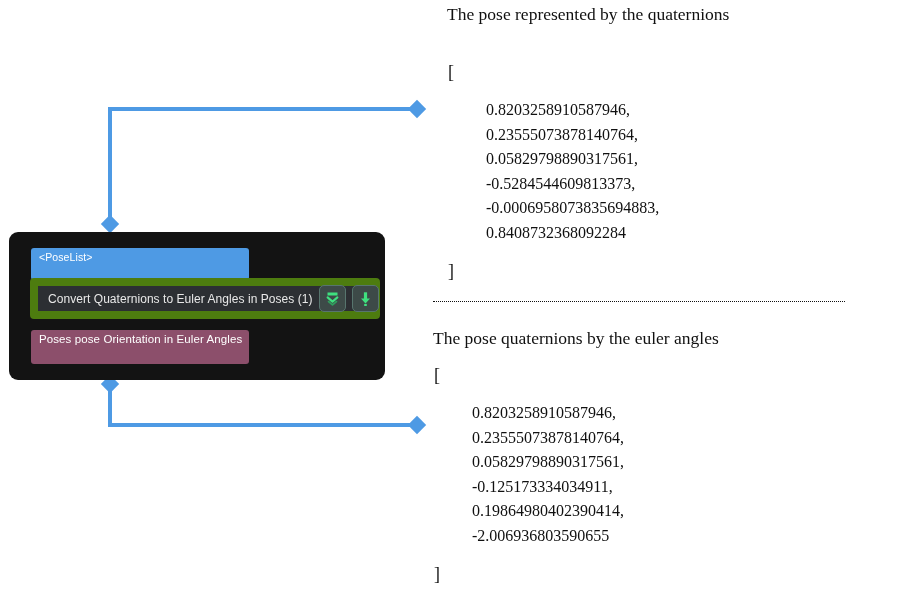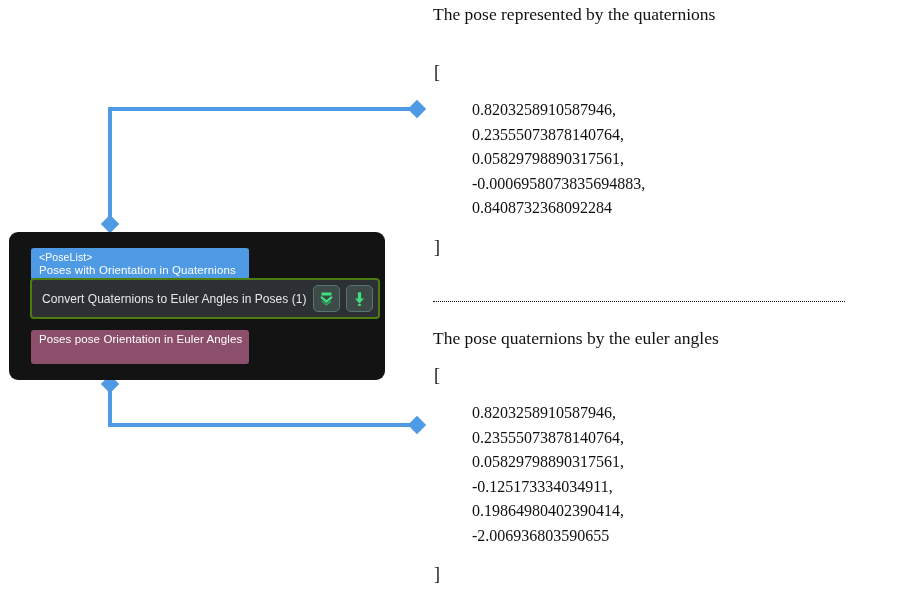--- a/index.html
+++ b/index.html
@@ -78,21 +78,21 @@
   }
 
   #node-body {
     position: absolute;
     left: 21px;
     top: 46px;
     width: 350px;
     height: 41px;
     box-sizing: border-box;
     background: #2c2f33;
-    border: 2px solid #4d7c0f;
+    border: 8px solid #4d7c0f;
     border-radius: 4px;
     display: flex;
     align-items: center;
     padding: 0 7px 0 10px;
   }
   #node-title {
     flex: 1 1 auto;
     color: #e8e8e8;
     font-size: 12px;
     letter-spacing: 0.05px;
@@ -140,21 +140,21 @@
     font-size: 16px;
     line-height: 24.5px;
     white-space: nowrap;
   }
   .divider {
     width: 412px;
     height: 0;
     border-top: 1px dotted #111111;
   }
 
-  #sec-quaternions { position: absolute; left: 1px; top: 4px; }
+  #sec-quaternions { position: absolute; left: 15px; top: 4px; }
   #sec-quaternions .bracket.open  { margin-top: 38px; }
   #sec-quaternions .bracket.close { margin-top: 1px; }
 
   #divider-row { position: absolute; left: 1px; top: 301px; }
 
   #sec-euler { position: absolute; left: 1px; top: 328px; }
   #sec-euler .bracket.open  { margin-top: 17px; }
   #sec-euler .bracket.close { margin-top: 1px; }
 </style>
 </head>
@@ -173,21 +173,20 @@
       <path d="M110,384 L110,425 L411,425" fill="none" stroke="#4e9ae4" stroke-width="4"></path>
       <rect x="103.5" y="377.5" width="13" height="13" transform="rotate(45 110 384)" fill="#4e9ae4"></rect>
       <rect x="410.5" y="418.5" width="13" height="13" transform="rotate(45 417 425)" fill="#4e9ae4"></rect>
     </g>
   </svg>
 
   <div id="node">
 
     <div id="input-port" class="port-row">
       <div class="type-line">&lt;PoseList&gt;</div>
-      <div class="name-line">Poses with Orientation in Quaternions</div>
     </div>
 
     <div id="node-body">
       <span id="node-title">Convert Quaternions to Euler Angles in Poses (1)</span>
 
       <span class="node-btn">
         <svg width="15" height="16" viewBox="0 0 15 16" xmlns="http://www.w3.org/2000/svg" aria-hidden="true">
           <rect x="2.5" y="1.5" width="10" height="3" fill="#3fe07f"></rect>
           <path d="M2.6 6.4 L7.5 10.6 L12.4 6.4" fill="none" stroke="#3fe07f" stroke-width="2.1" stroke-linecap="round" stroke-linejoin="round"></path>
           <path d="M3.6 10.6 L7.5 13.9 L11.4 10.6" fill="none" stroke="#2f9e5d" stroke-width="1.8" stroke-linecap="round" stroke-linejoin="round"></path>
@@ -212,20 +211,21 @@
 
 <div id="text-panel">
 
   <div id="sec-quaternions">
     <div class="section-heading">The pose represented by the quaternions</div>
     <div class="bracket open">[</div>
     <ul class="value-list">
       <li>0.8203258910587946,</li>
       <li>0.23555073878140764,</li>
       <li>0.05829798890317561,</li>
+      <li>-0.5284544609813373,</li>
       <li>-0.0006958073835694883,</li>
       <li>0.8408732368092284</li>
     </ul>
     <div class="bracket close">]</div>
   </div>
 
   <div id="divider-row">
     <div class="divider"></div>
   </div>
 

